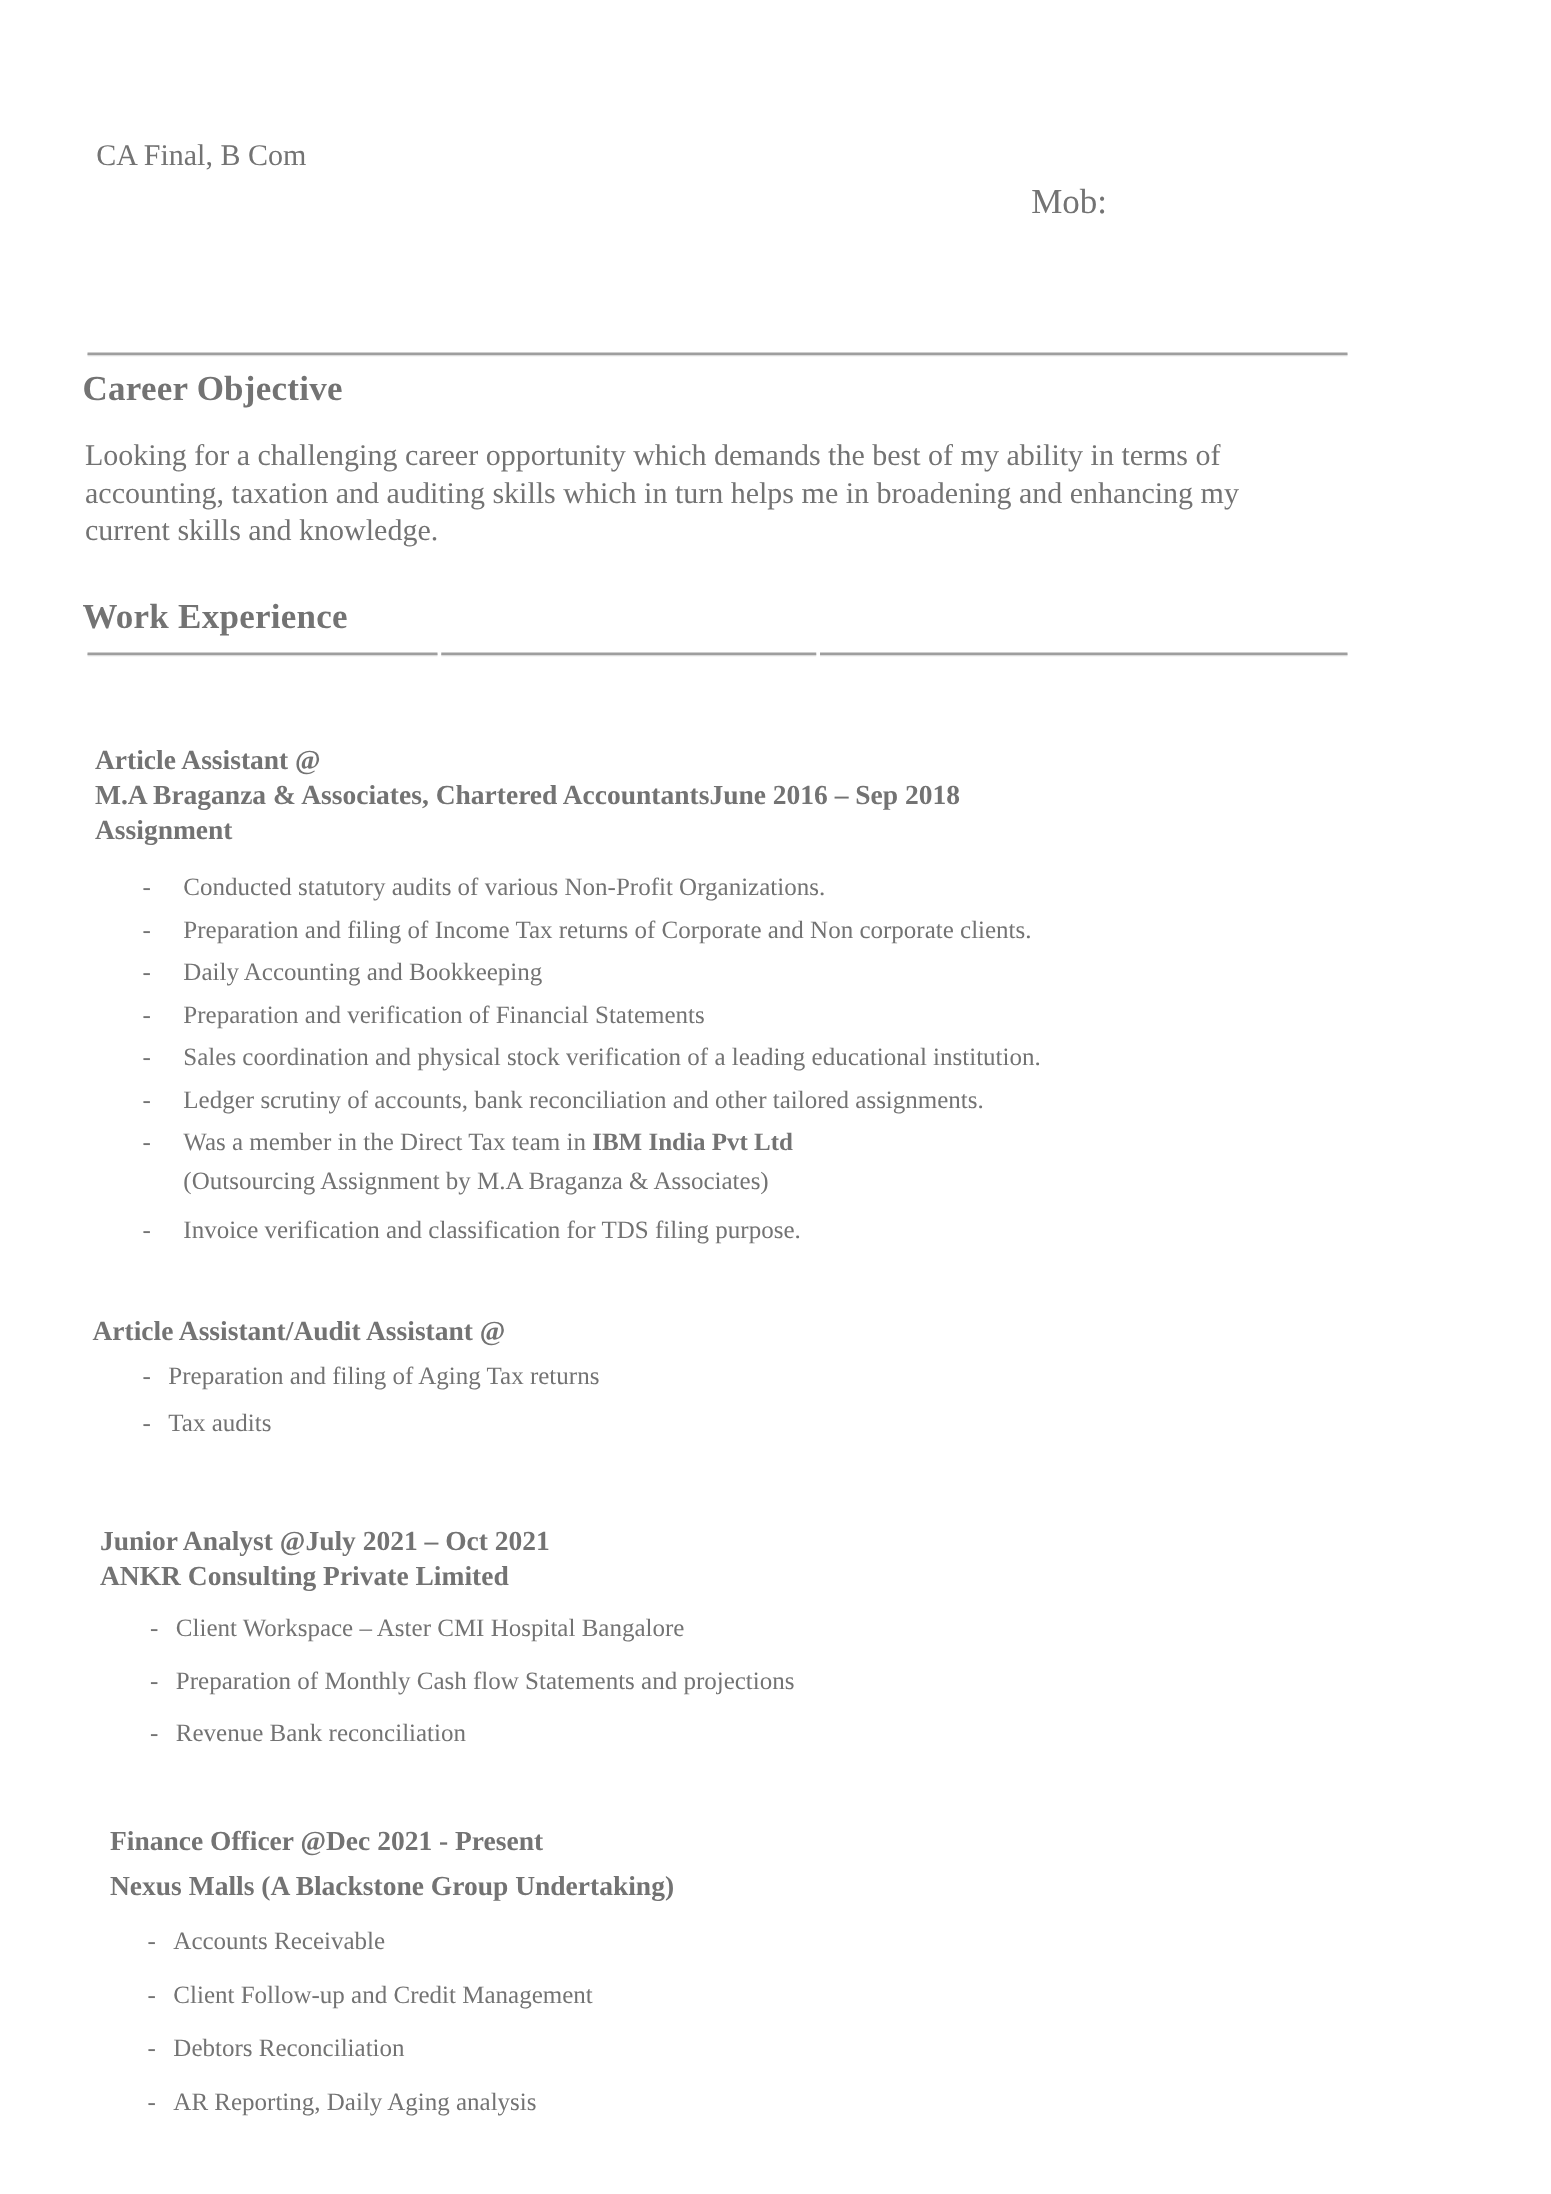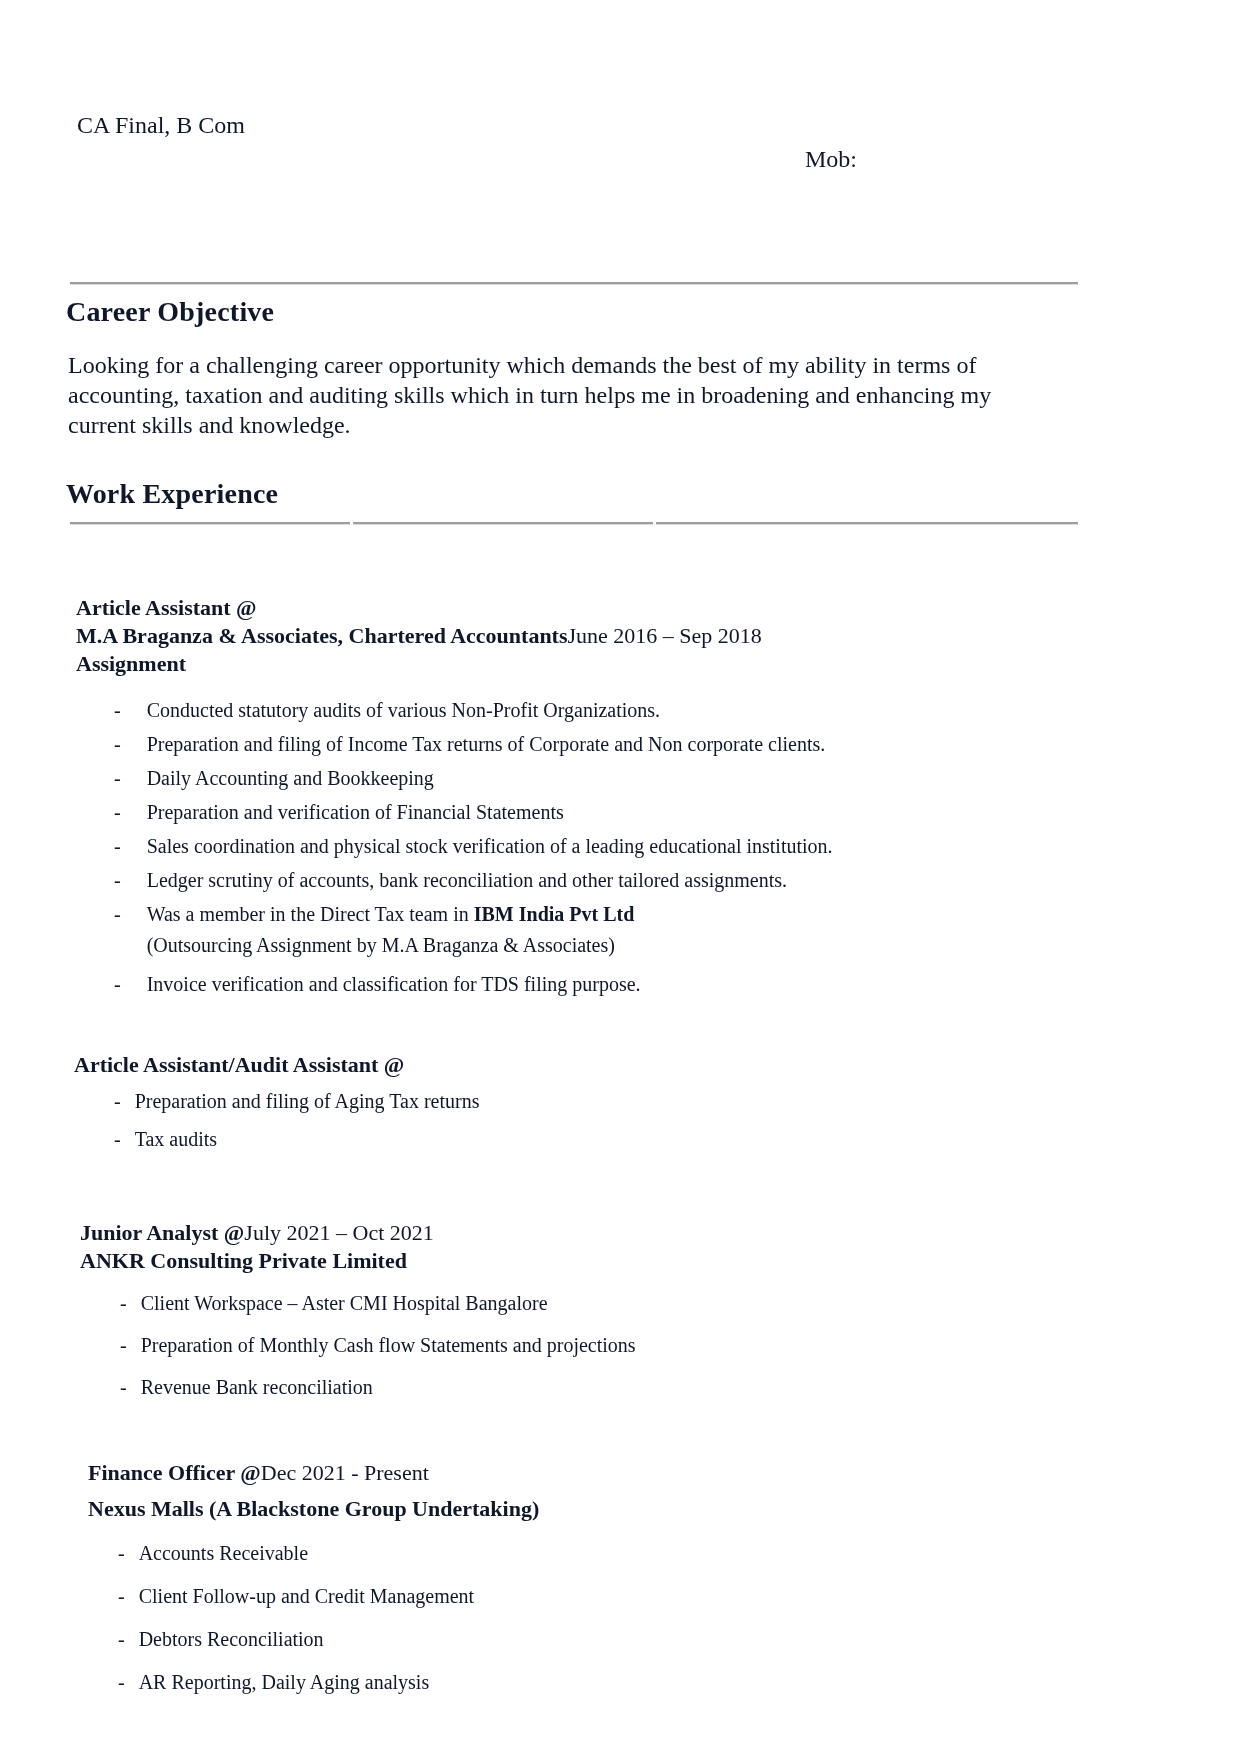--- a/index.html
+++ b/index.html
@@ -1,27 +1,27 @@
 <!DOCTYPE html>
 <html><head>
 <meta charset="utf-8">
 <style>
   html,body { margin:0; padding:0; background:#ffffff; }
   .page {
     position:relative;
     width:1078px; height:1755px;
     background:#ffffff;
-    color:#0f172a;
+    color:#737373;
     font-family:"Liberation Serif","DejaVu Serif",serif;
     overflow:hidden;
   }
   .abs { position:absolute; }
 
   .qual   { left:77px;  top:112px; font-size:24px; }
-  .mob    { left:805px; top:146px; font-size:24px;text-align:center; }
+  .mob    { left:825px; top:146px; font-size:28px;text-align:center; }
 
   .rule {
     position:absolute; height:2px;
     background:#9e9e9e;
     box-shadow:0 1px 0 #dcdcdc;
   }
   .rule-top { left:70px; top:282px; width:1103px; }
 
   .rule-seg { position:absolute; left:70px; top:522px; width:1103px; display:flex; gap:3px; }
   .rule-seg .seg { height:2px; background:#9e9e9e; box-shadow:0 1px 0 #dcdcdc; }
@@ -37,21 +37,21 @@
   }
 
   .job { position:absolute;margin-top:31px; }
   .job-1 { left:76px; top:563px;  width:962px; }
   .job-2 { left:74px; top:1020px; width:964px; }
   .job-3 { left:80px; top:1188px; width:958px; }
   .job-4 { left:88px; top:1428px; width:950px; }
 
   .brow { display:flex; justify-content:flex-start; }
   .jt   { font-size:22px; font-weight:bold; line-height:28px; }
-  .jd   { font-size:22px; font-weight:normal; line-height:28px; white-space:nowrap; }
+  .jd   { font-size:22px; font-weight:bold; line-height:28px; white-space:nowrap; }
   .job-4 .jcompany { margin-top:8px; }
 
   ul.blist { list-style:none; margin:0; padding:0; }
   ul.blist li { display:flex; align-items:baseline; font-size:20px; line-height:24px; }
   .dash { flex:0 0 auto; }
 
   .job-1 ul.blist { margin-top:20px; }
   .job-1 li { padding-left:38px; margin-bottom:10px; }
   .job-1 .dash { margin-right:26px; }
 

